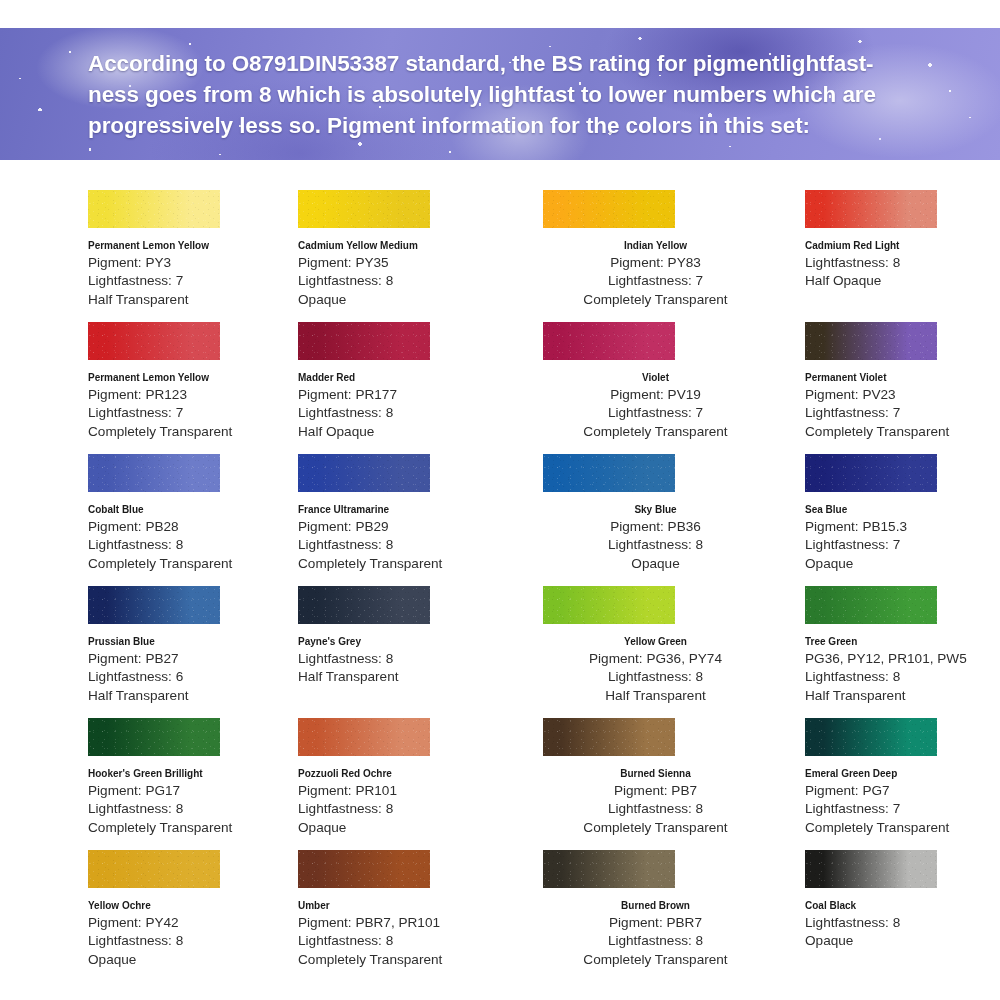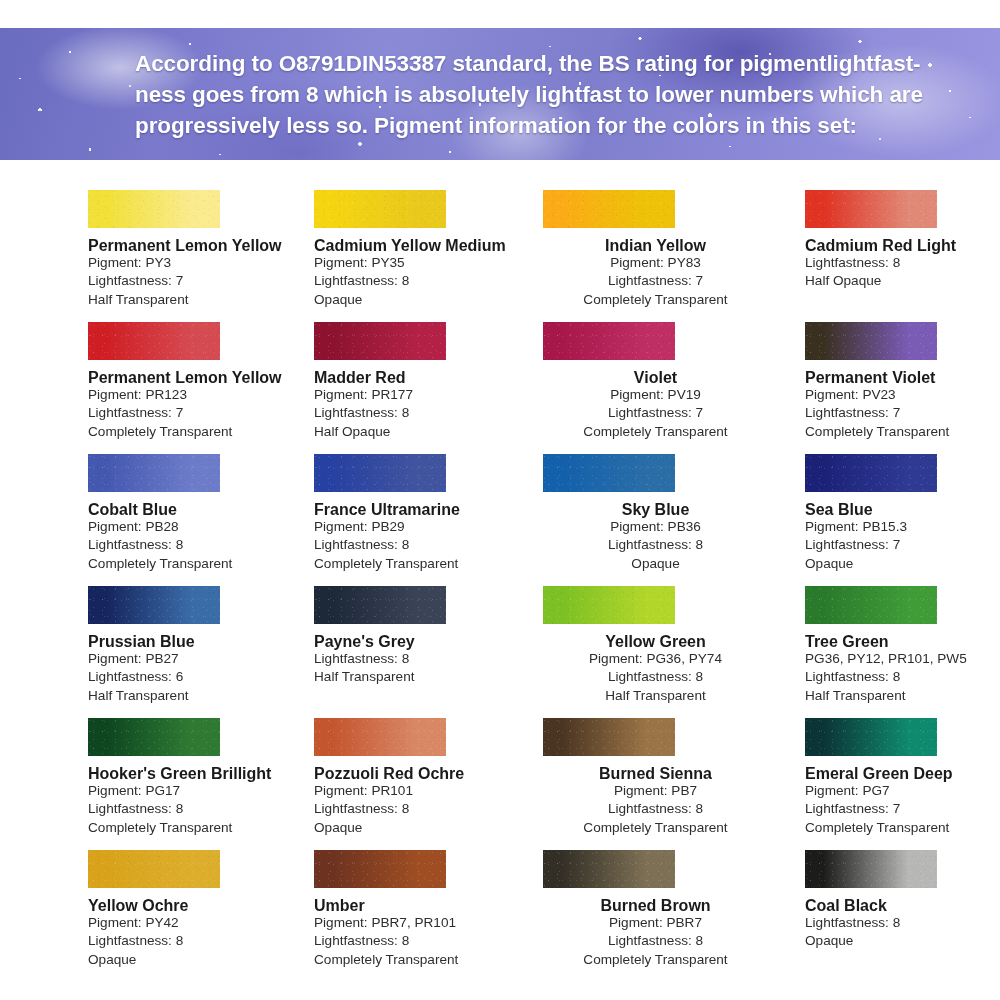--- a/index.html
+++ b/index.html
@@ -76,21 +76,20 @@
     left: 88px;
     top: 48px;
     width: 850px;
     color: #ffffff;
     font-size: 22.5px;
     font-weight: bold;
     line-height: 31px;
     letter-spacing: -0.1px;
     text-shadow: 0 1px 2px rgba(40,40,90,0.45);
     white-space: pre-line;
-    margin-left: 47px;
   }
 
   
   .grid {
     position: absolute;
     left: 0;
     top: 190px;
     width: 1000px;
   }
   .row {
@@ -98,21 +97,21 @@
     height: 132px;
   }
   .row.last { height: 140px; }
 
   .cell {
     position: absolute;
     top: 0;
     width: 225px;
   }
   .cell.c0 { left: 88px; }
-  .cell.c1 { left: 314px; }
+  .cell.c1 { left: 298px; }
   .cell.c2 { left: 543px; text-align: center; }
   .cell.c3 { left: 805px; }
 
   .swatch {
     width: 132px;
     height: 38px;
     position: relative;
     overflow: hidden;
   }
   .swatch .grain {
@@ -129,21 +128,21 @@
       radial-gradient(circle 1px at 42% 92%, rgba(255,255,255,0.16) 0 50%, transparent 51%),
       radial-gradient(circle 1px at 95% 60%, rgba(0,0,0,0.07) 0 50%, transparent 51%),
       radial-gradient(circle 1px at 5%  52%, rgba(0,0,0,0.08) 0 50%, transparent 51%);
     background-size: 13px 11px, 17px 14px, 11px 9px, 15px 13px, 19px 10px, 12px 15px, 16px 12px, 14px 16px, 18px 11px, 10px 13px;
     opacity: 0.85;
     pointer-events: none;
   }
 
   .name {
     margin-top: 9px;
-    font-size: 16px;
+    font-size: 10px;
     font-weight: bold;
     color: #1a1a1a;
     line-height: 17px;
     white-space: nowrap;
   }
   .line {
     font-size: 13.6px;
     color: #2e2e2e;
     line-height: 18.3px;
     white-space: nowrap;

